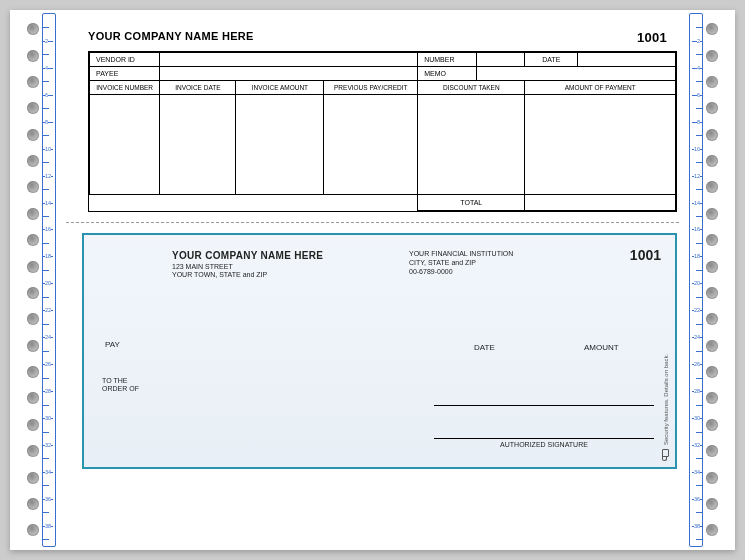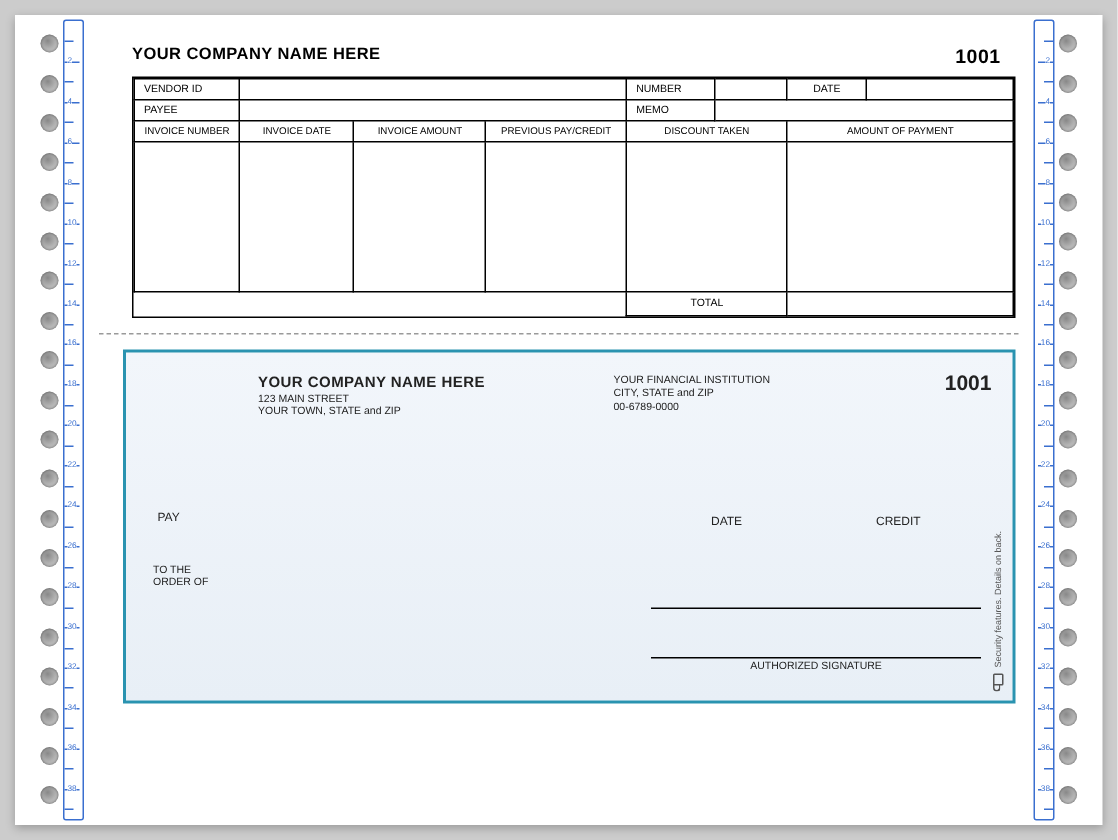--- a/index.html
+++ b/index.html
@@ -416,21 +416,21 @@
       </div>
       <div class="bank">
         <div>YOUR FINANCIAL INSTITUTION</div>
         <div>CITY, STATE and ZIP</div>
         <div>00-6789-0000</div>
       </div>
       <div class="checknum">1001</div>
 
       <div class="pay-lbl">PAY</div>
       <div class="date-lbl">DATE</div>
-      <div class="amt-lbl">CREDIT</div>
+      <div class="amt-lbl">AMOUNT</div>
       <div class="order-lbl">
         <span>TO THE</span><br>
         <span>ORDER OF</span>
       </div>
 
       <div class="amt-line"></div>
       <div class="sig-line">
         <span>AUTHORIZED SIGNATURE</span>
       </div>
 

